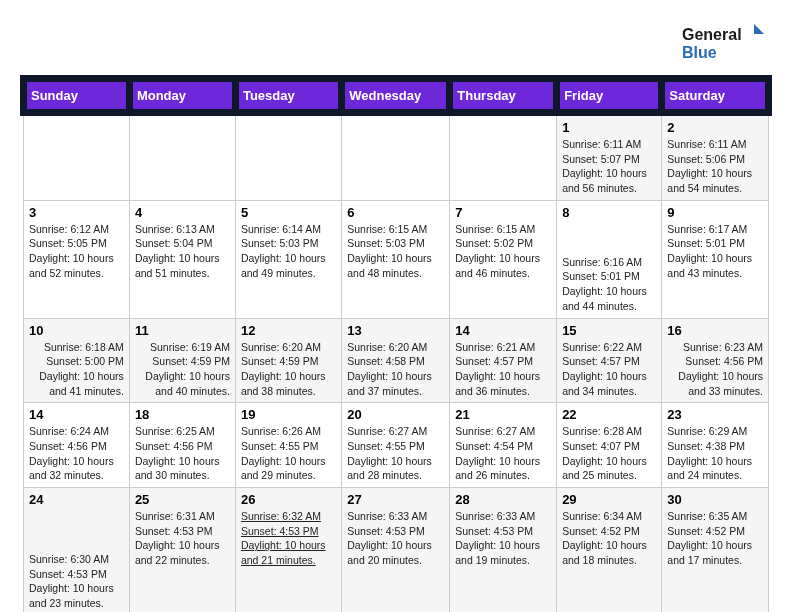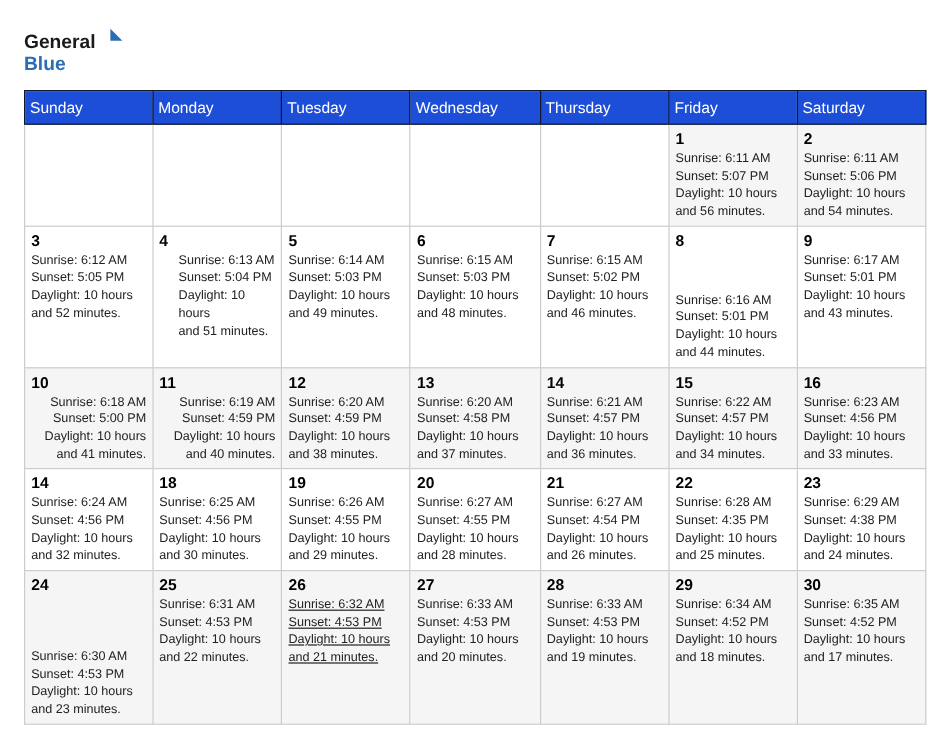--- a/index.html
+++ b/index.html
@@ -5,21 +5,21 @@
     * { box-sizing: border-box; margin: 0; padding: 0; }
     body {
       font-family: Arial, sans-serif;
       background: #fff;
       width: 792px;
       min-height: 612px;
       padding: 20px;
     }
     .header-section {
       display: flex;
-      justify-content: flex-start;
+      justify-content: flex-end;
       align-items: flex-start;
       margin-bottom: 10px;
     }
     .logo {
       display: flex;
       align-items: center;
       gap: 4px;
     }
     .title-section {
       text-align: right;
@@ -32,27 +32,27 @@
     .location-title {
       font-size: 18px;
       color: #444;
     }
     table {
       width: 100%;
       border-collapse: collapse;
       font-size: 11px;
     }
     thead tr th {
-      background-color: #1d4ed8;
+      background-color: #6d28d9;
       color: #fff;
       padding: 6px 4px;
       text-align: left;
       font-size: 13px;
-      font-weight: normal;
-      border: 1px solid #0f172a;
+      font-weight: bold;
+      border: 7px solid #0f172a;
     }
     tbody tr td {
       border: 1px solid #ccc;
       vertical-align: top;
       padding: 4px 5px;
       height: 80px;
       width: 110px;
       background: #fff;
     }
     tbody tr:nth-child(odd) td {
@@ -127,21 +127,21 @@
       <tr>
         <td>
           <div class="day-number">3</div>
           <div class="day-detail" style="white-space: pre-line;">Sunrise: 6:12 AM
 Sunset: 5:05 PM
 Daylight: 10 hours
 and 52 minutes.</div>
         </td>
         <td>
           <div class="day-number">4</div>
-          <div class="day-detail" style="white-space: pre-line; margin-left: 16px;">Sunrise: 6:13 AM
+          <div class="day-detail" style="white-space: pre-line;">Sunrise: 6:13 AM
 Sunset: 5:04 PM
 Daylight: 10 hours
 and 51 minutes.</div>
         </td>
         <td>
           <div class="day-number">5</div>
           <div class="day-detail" style="white-space: pre-line;">Sunrise: 6:14 AM
 Sunset: 5:03 PM
 Daylight: 10 hours
 and 49 minutes.</div>
@@ -213,21 +213,21 @@
         </td>
         <td>
           <div class="day-number">15</div>
           <div class="day-detail" style="white-space: pre-line;">Sunrise: 6:22 AM
 Sunset: 4:57 PM
 Daylight: 10 hours
 and 34 minutes.</div>
         </td>
         <td>
           <div class="day-number">16</div>
-          <div class="day-detail" style="white-space: pre-line;">Sunrise: 6:23 AM
+          <div class="day-detail" style="white-space: pre-line; text-align: right;">Sunrise: 6:23 AM
 Sunset: 4:56 PM
 Daylight: 10 hours
 and 33 minutes.</div>
         </td>
       </tr>
       <tr>
         <td>
           <div class="day-number">14</div>
           <div class="day-detail" style="white-space: pre-line;">Sunrise: 6:24 AM
 Sunset: 4:56 PM
@@ -258,21 +258,21 @@
         <td>
           <div class="day-number">21</div>
           <div class="day-detail" style="white-space: pre-line;">Sunrise: 6:27 AM
 Sunset: 4:54 PM
 Daylight: 10 hours
 and 26 minutes.</div>
         </td>
         <td>
           <div class="day-number">22</div>
           <div class="day-detail" style="white-space: pre-line;">Sunrise: 6:28 AM
-Sunset: 4:35 PM
+Sunset: 4:07 PM
 Daylight: 10 hours
 and 25 minutes.</div>
         </td>
         <td>
           <div class="day-number">23</div>
           <div class="day-detail" style="white-space: pre-line;">Sunrise: 6:29 AM
 Sunset: 4:38 PM
 Daylight: 10 hours
 and 24 minutes.</div>
         </td>

